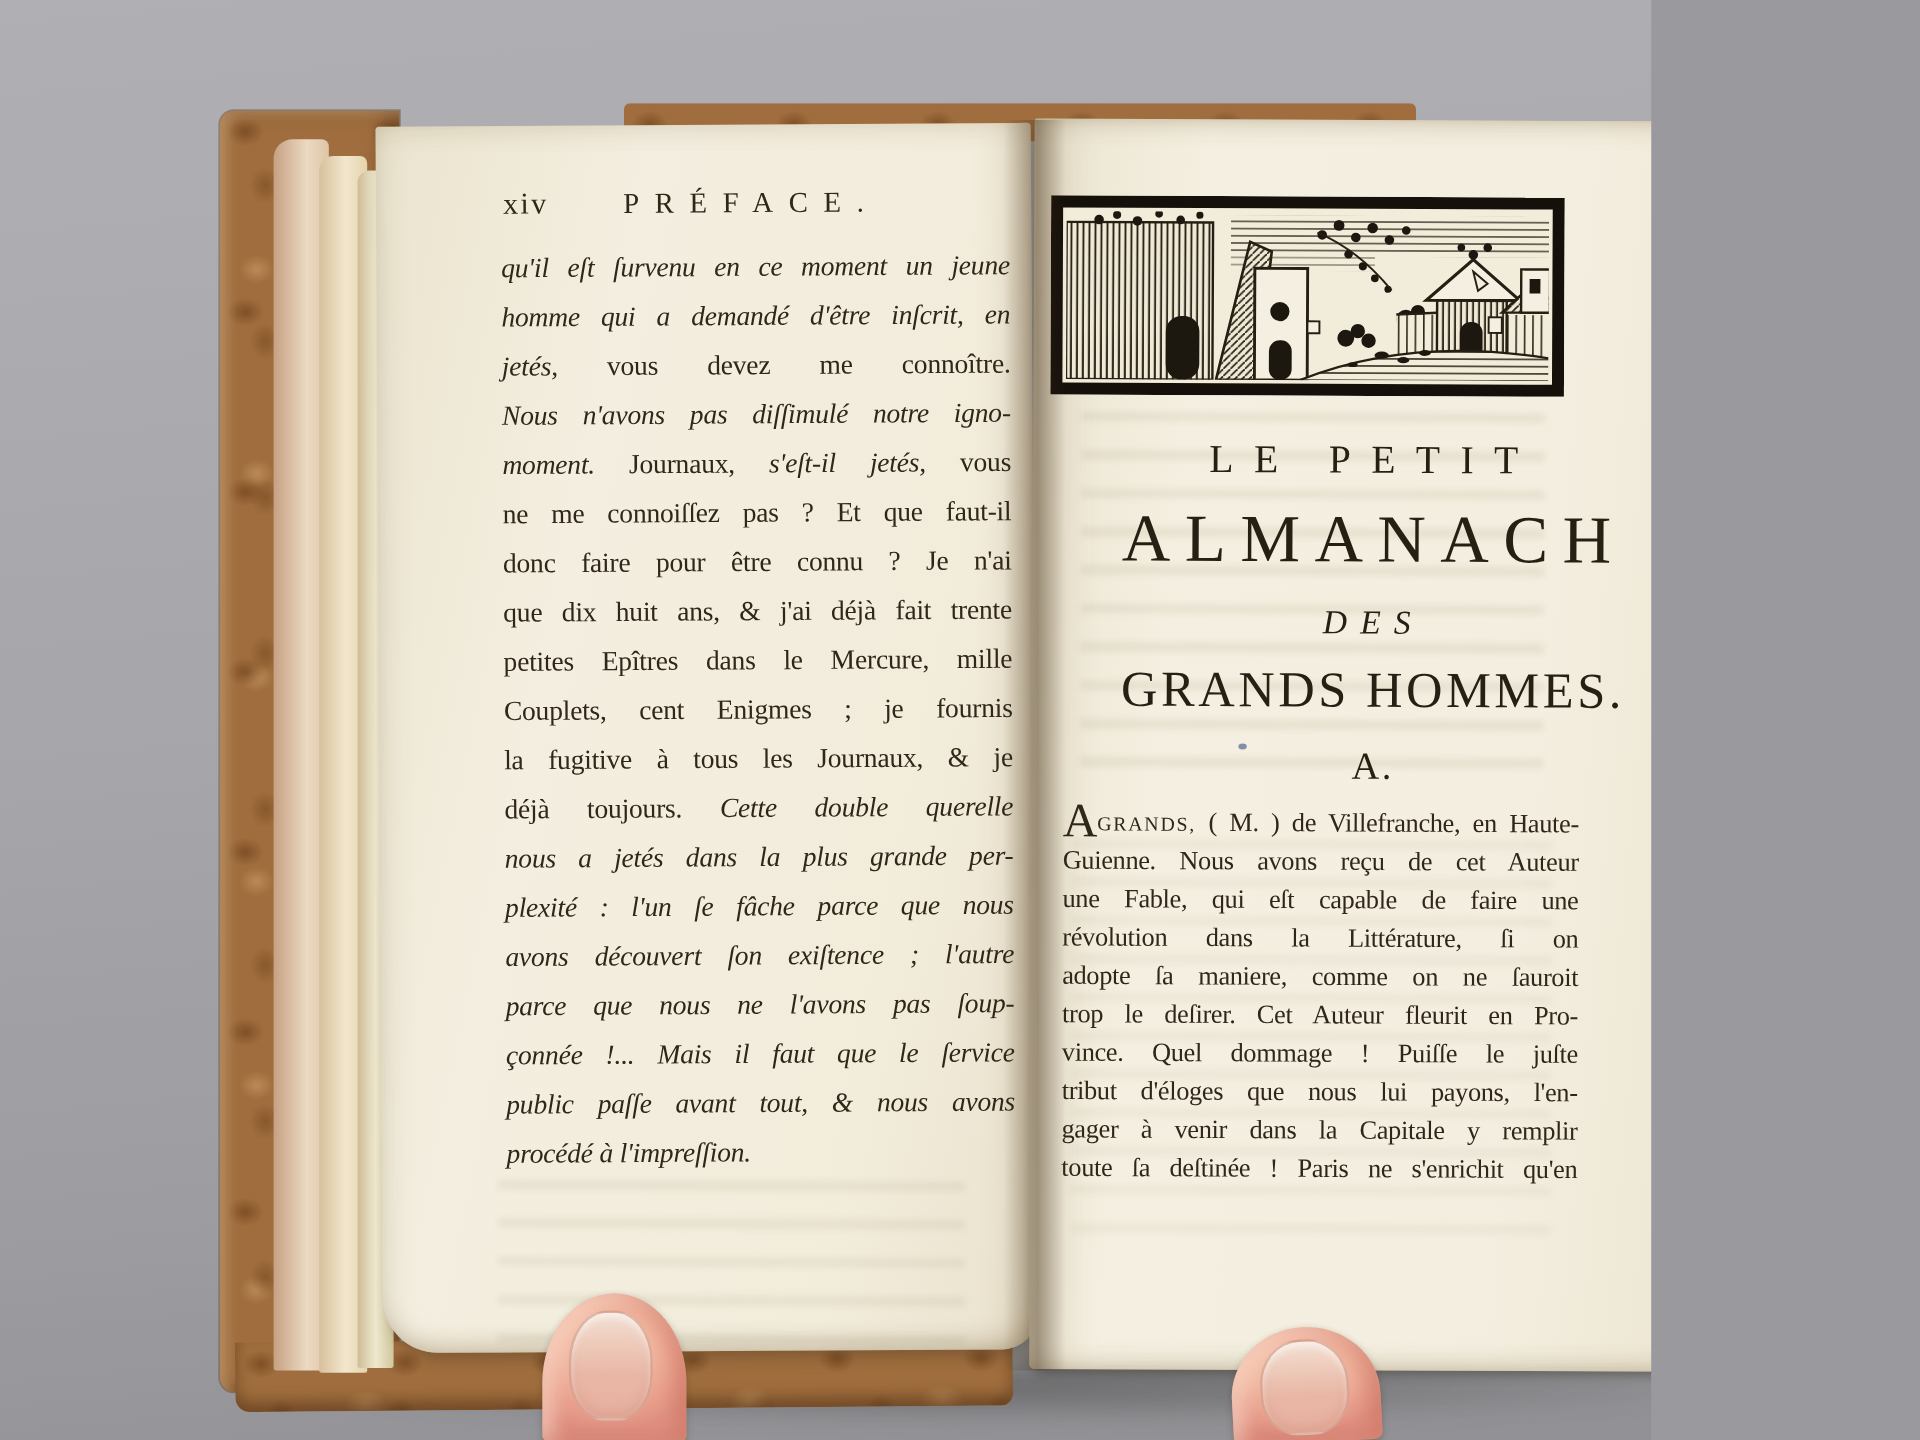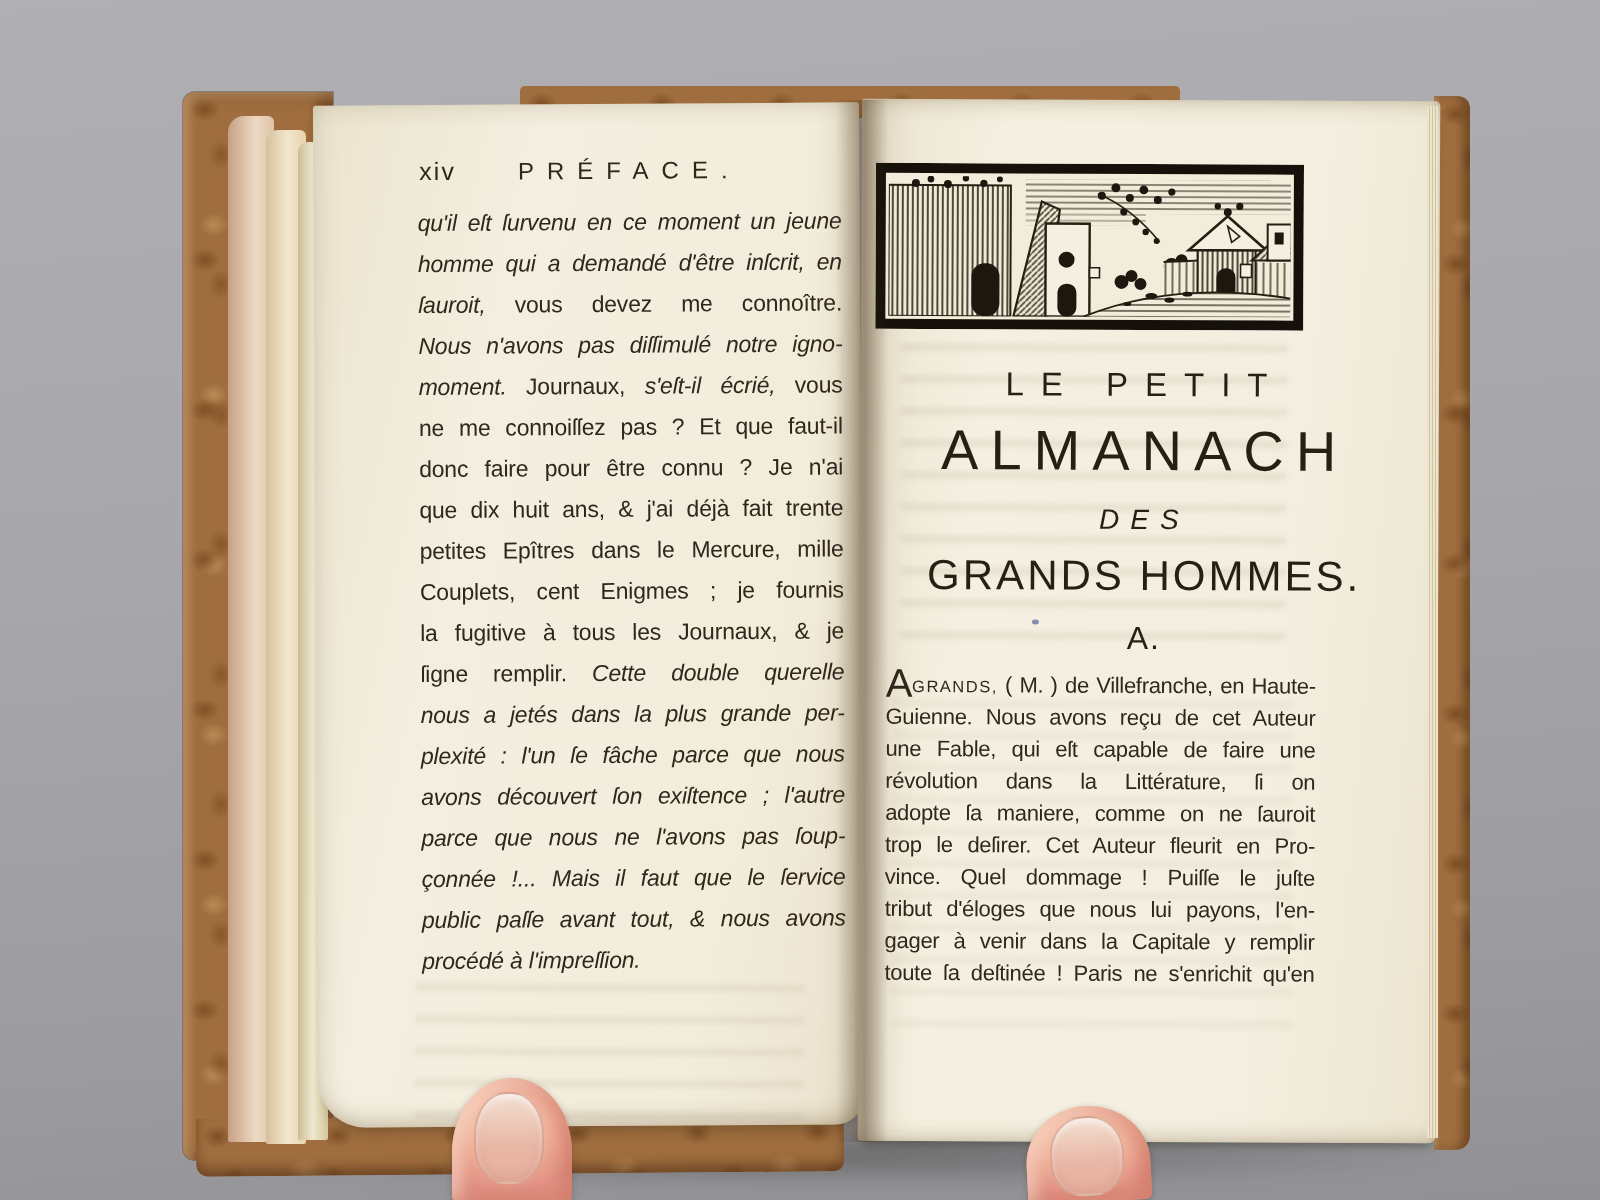--- a/index.html
+++ b/index.html
@@ -1,18 +1,18 @@
 <!DOCTYPE html>
 <html><head>
 <meta charset="utf-8">
 <style>
   html,body{margin:0;padding:0;background:#9a9a9e;}
-  .stage{position:relative;width:1600px;height:1200px;overflow:hidden;
+  .stage{position:relative;width:1376px;height:1200px;overflow:hidden;
     background:linear-gradient(175deg,#b0b0b4 0%,#a7a7ab 45%,#9c9ca0 80%,#919195 100%);
-    font-family:Liberation Sans, sans-serif;}
+    font-family:Liberation Serif, serif;}
   .abs{position:absolute;}
 
   
   .leather{background-color:#a06e3e;background-image:
     radial-gradient(ellipse 26px 20px at 18% 12%, rgba(104,60,22,.60), transparent 60%),
     radial-gradient(ellipse 30px 22px at 68% 28%, rgba(205,160,105,.55), transparent 60%),
     radial-gradient(ellipse 22px 26px at 38% 48%, rgba(112,64,24,.50), transparent 60%),
     radial-gradient(ellipse 30px 24px at 82% 66%, rgba(96,52,18,.55), transparent 60%),
     radial-gradient(ellipse 24px 20px at 22% 78%, rgba(210,165,110,.50), transparent 60%),
     radial-gradient(ellipse 26px 22px at 60% 92%, rgba(120,70,28,.50), transparent 60%);
@@ -111,30 +111,30 @@
     <div class="abs ghost" style="left:96px;top:880px;width:390px;height:140px;opacity:.30;transform:rotate(.6deg);"></div>
 
     <div class="abs lp-header">
       <span class="lp-num">xiv</span>
       <span class="lp-title">PRÉFACE.</span>
     </div>
 
     <div class="abs lp-text">
       <div class="tl"><span class="it">qu'il eſt ſurvenu en ce moment un jeune</span></div>
       <div class="tl"><span class="it">homme qui a demandé d'être inſcrit, en</span></div>
-      <div class="tl"><span class="it">ſauroit,</span> <span>vous devez me connoître.</span></div>
+      <div class="tl"><span class="it">jetés,</span> <span>vous devez me connoître.</span></div>
       <div class="tl"><span class="it">Nous n'avons pas diſſimulé notre igno-</span></div>
-      <div class="tl"><span class="it">moment.</span> <span>Journaux,</span> <span class="it">s'eſt-il écrié,</span> <span>vous</span></div>
+      <div class="tl"><span class="it">moment.</span> <span>Journaux,</span> <span class="it">s'eſt-il jetés,</span> <span>vous</span></div>
       <div class="tl"><span>ne me connoiſſez pas ? Et que faut-il</span></div>
       <div class="tl"><span>donc faire pour être connu ? Je n'ai</span></div>
       <div class="tl"><span>que dix huit ans, &amp; j'ai déjà fait trente</span></div>
       <div class="tl"><span>petites Epîtres dans le Mercure, mille</span></div>
       <div class="tl"><span>Couplets, cent Enigmes ; je fournis</span></div>
       <div class="tl"><span>la fugitive à tous les Journaux, &amp; je</span></div>
-      <div class="tl"><span>ſigne remplir.</span> <span class="it">Cette double querelle</span></div>
+      <div class="tl"><span>déjà toujours.</span> <span class="it">Cette double querelle</span></div>
       <div class="tl"><span class="it">nous a jetés dans la plus grande per-</span></div>
       <div class="tl"><span class="it">plexité : l'un ſe fâche parce que nous</span></div>
       <div class="tl"><span class="it">avons découvert ſon exiſtence ; l'autre</span></div>
       <div class="tl"><span class="it">parce que nous ne l'avons pas ſoup-</span></div>
       <div class="tl"><span class="it">çonnée !... Mais il faut que le ſervice</span></div>
       <div class="tl"><span class="it">public paſſe avant tout, &amp; nous avons</span></div>
       <div class="tl last"><span class="it">procédé à l'impreſſion.</span></div>
     </div>
   </div>
 

